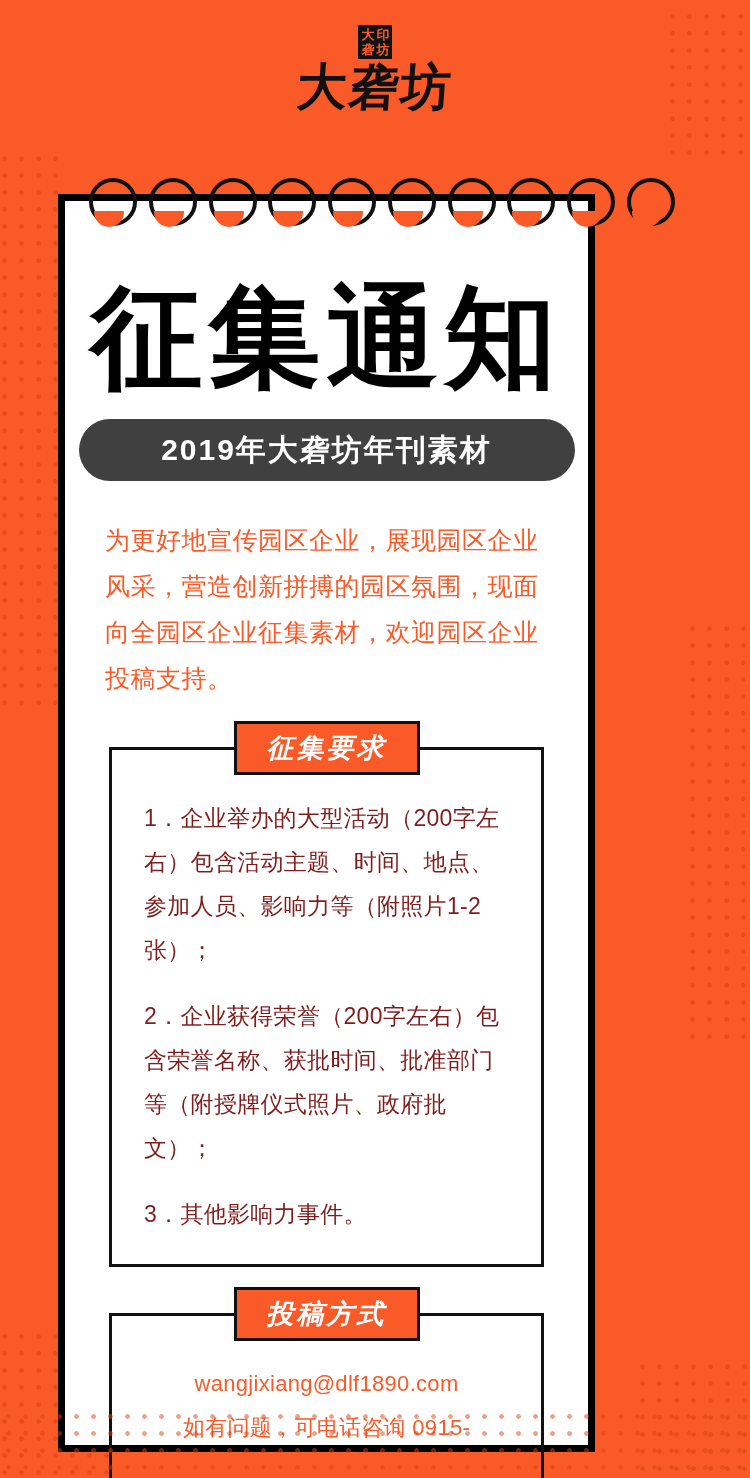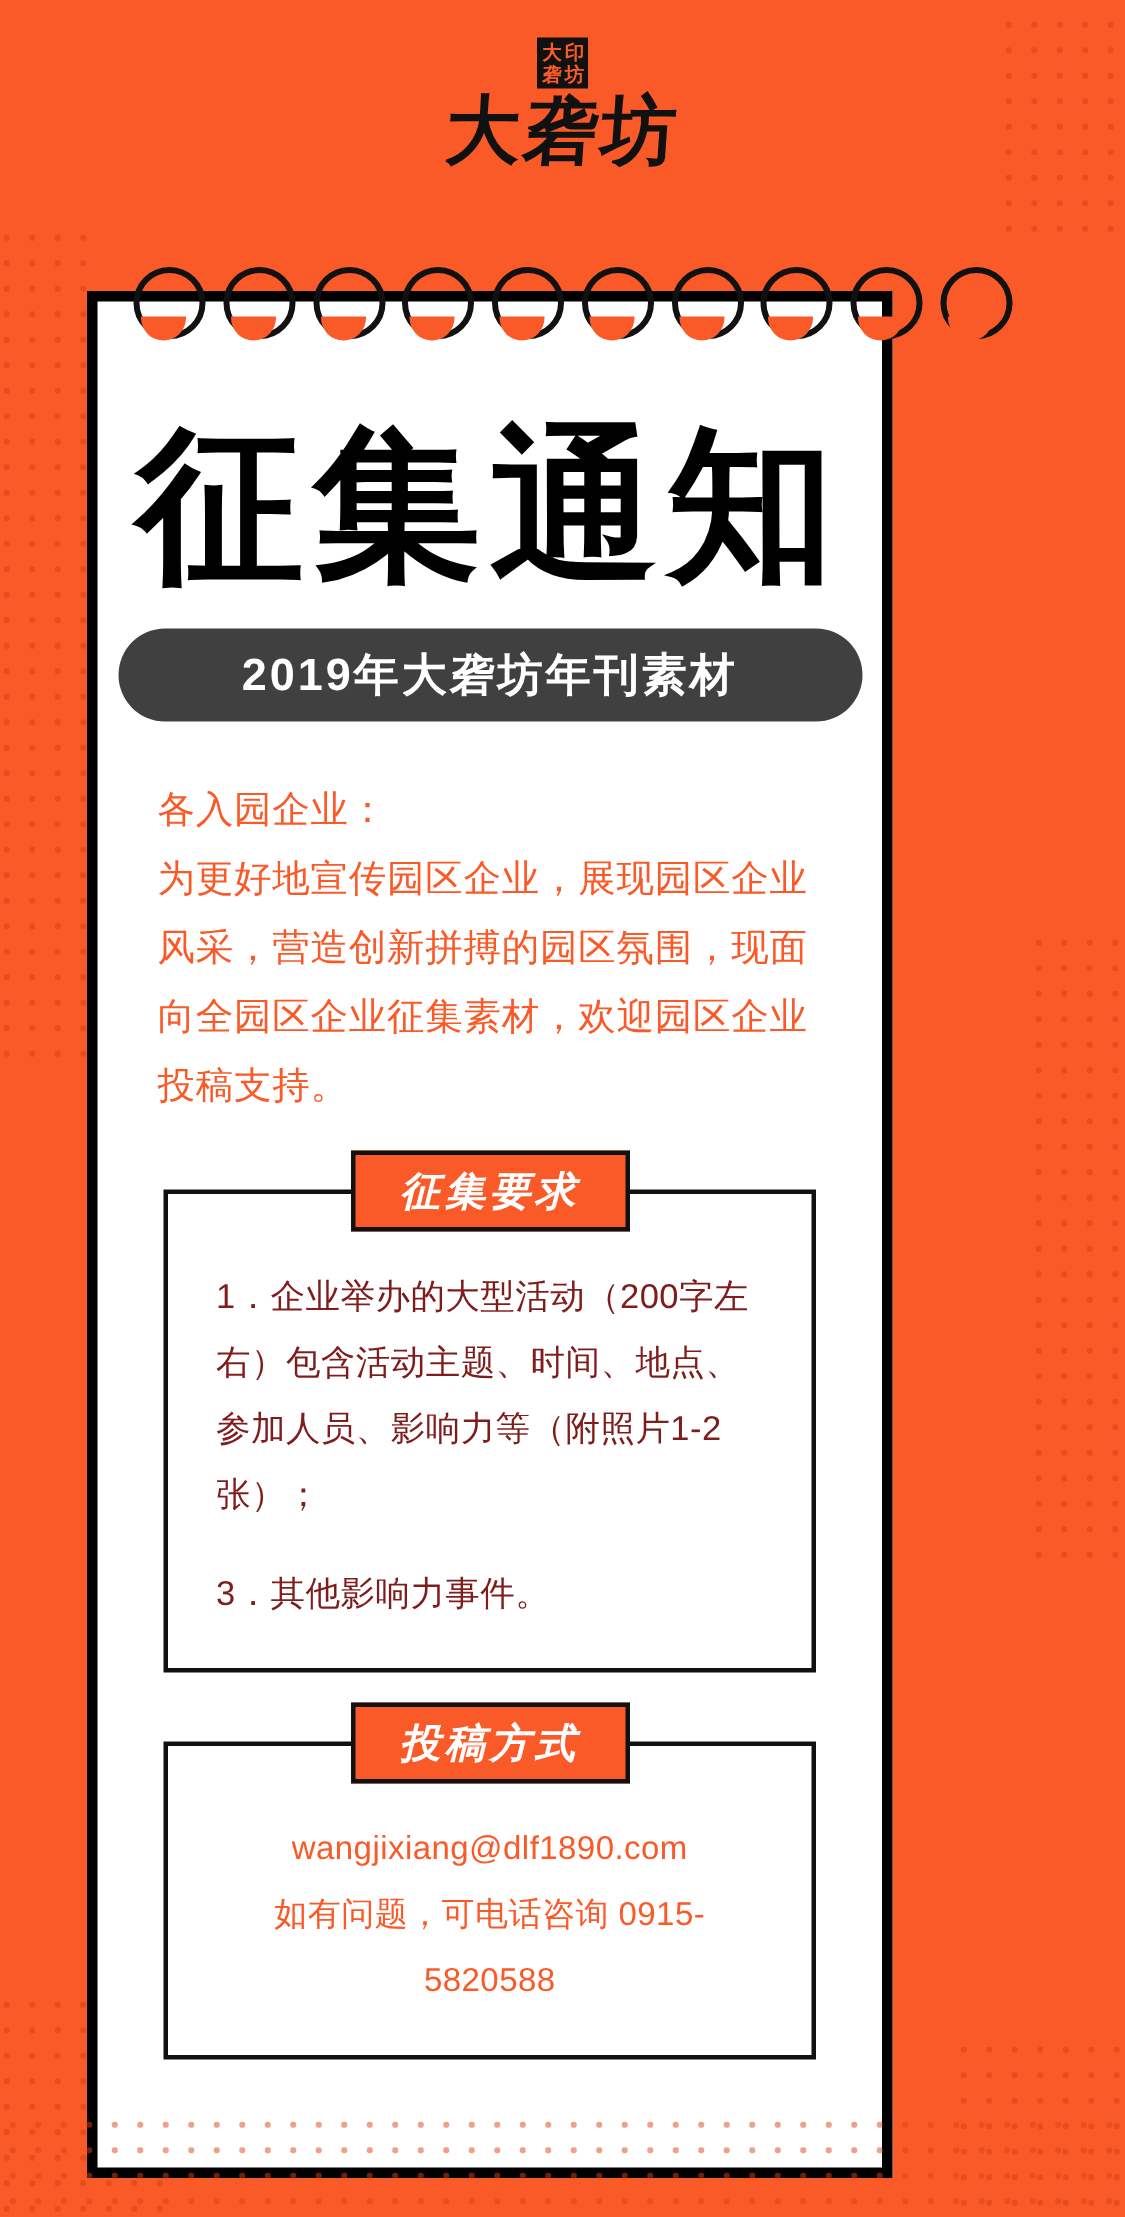--- a/index.html
+++ b/index.html
@@ -240,28 +240,28 @@
     <div class="ring"></div>
     <div class="ring"></div>
     <div class="ring"></div>
   </div>
 
   <h1 class="headline">征集通知</h1>
 
   <div class="subtitle-pill">2019年大砻坊年刊素材</div>
 
   <div class="intro">
-    <span class="lead">各入园企业：</span>
     <span>为更好地宣传园区企业，展现园区企业风采，营造创新拼搏的园区氛围，现面向全园区企业征集素材，欢迎园区企业投稿支持。</span>
   </div>
 
   <div class="section">
     <div class="section-tab">征集要求</div>
     <div class="section-box req-box">
       <div class="req-item">1．企业举办的大型活动（200字左右）包含活动主题、时间、地点、参加人员、影响力等（附照片1-2张）；</div>
+      <div class="req-item">2．企业获得荣誉（200字左右）包含荣誉名称、获批时间、批准部门等（附授牌仪式照片、政府批文）；</div>
       <div class="req-item">3．其他影响力事件。</div>
     </div>
   </div>
 
   <div class="section">
     <div class="section-tab">投稿方式</div>
     <div class="section-box contact-box">
       <div class="contact-line">wangjixiang@dlf1890.com</div>
       <div class="contact-line">如有问题，可电话咨询   0915-5820588</div>
     </div>

